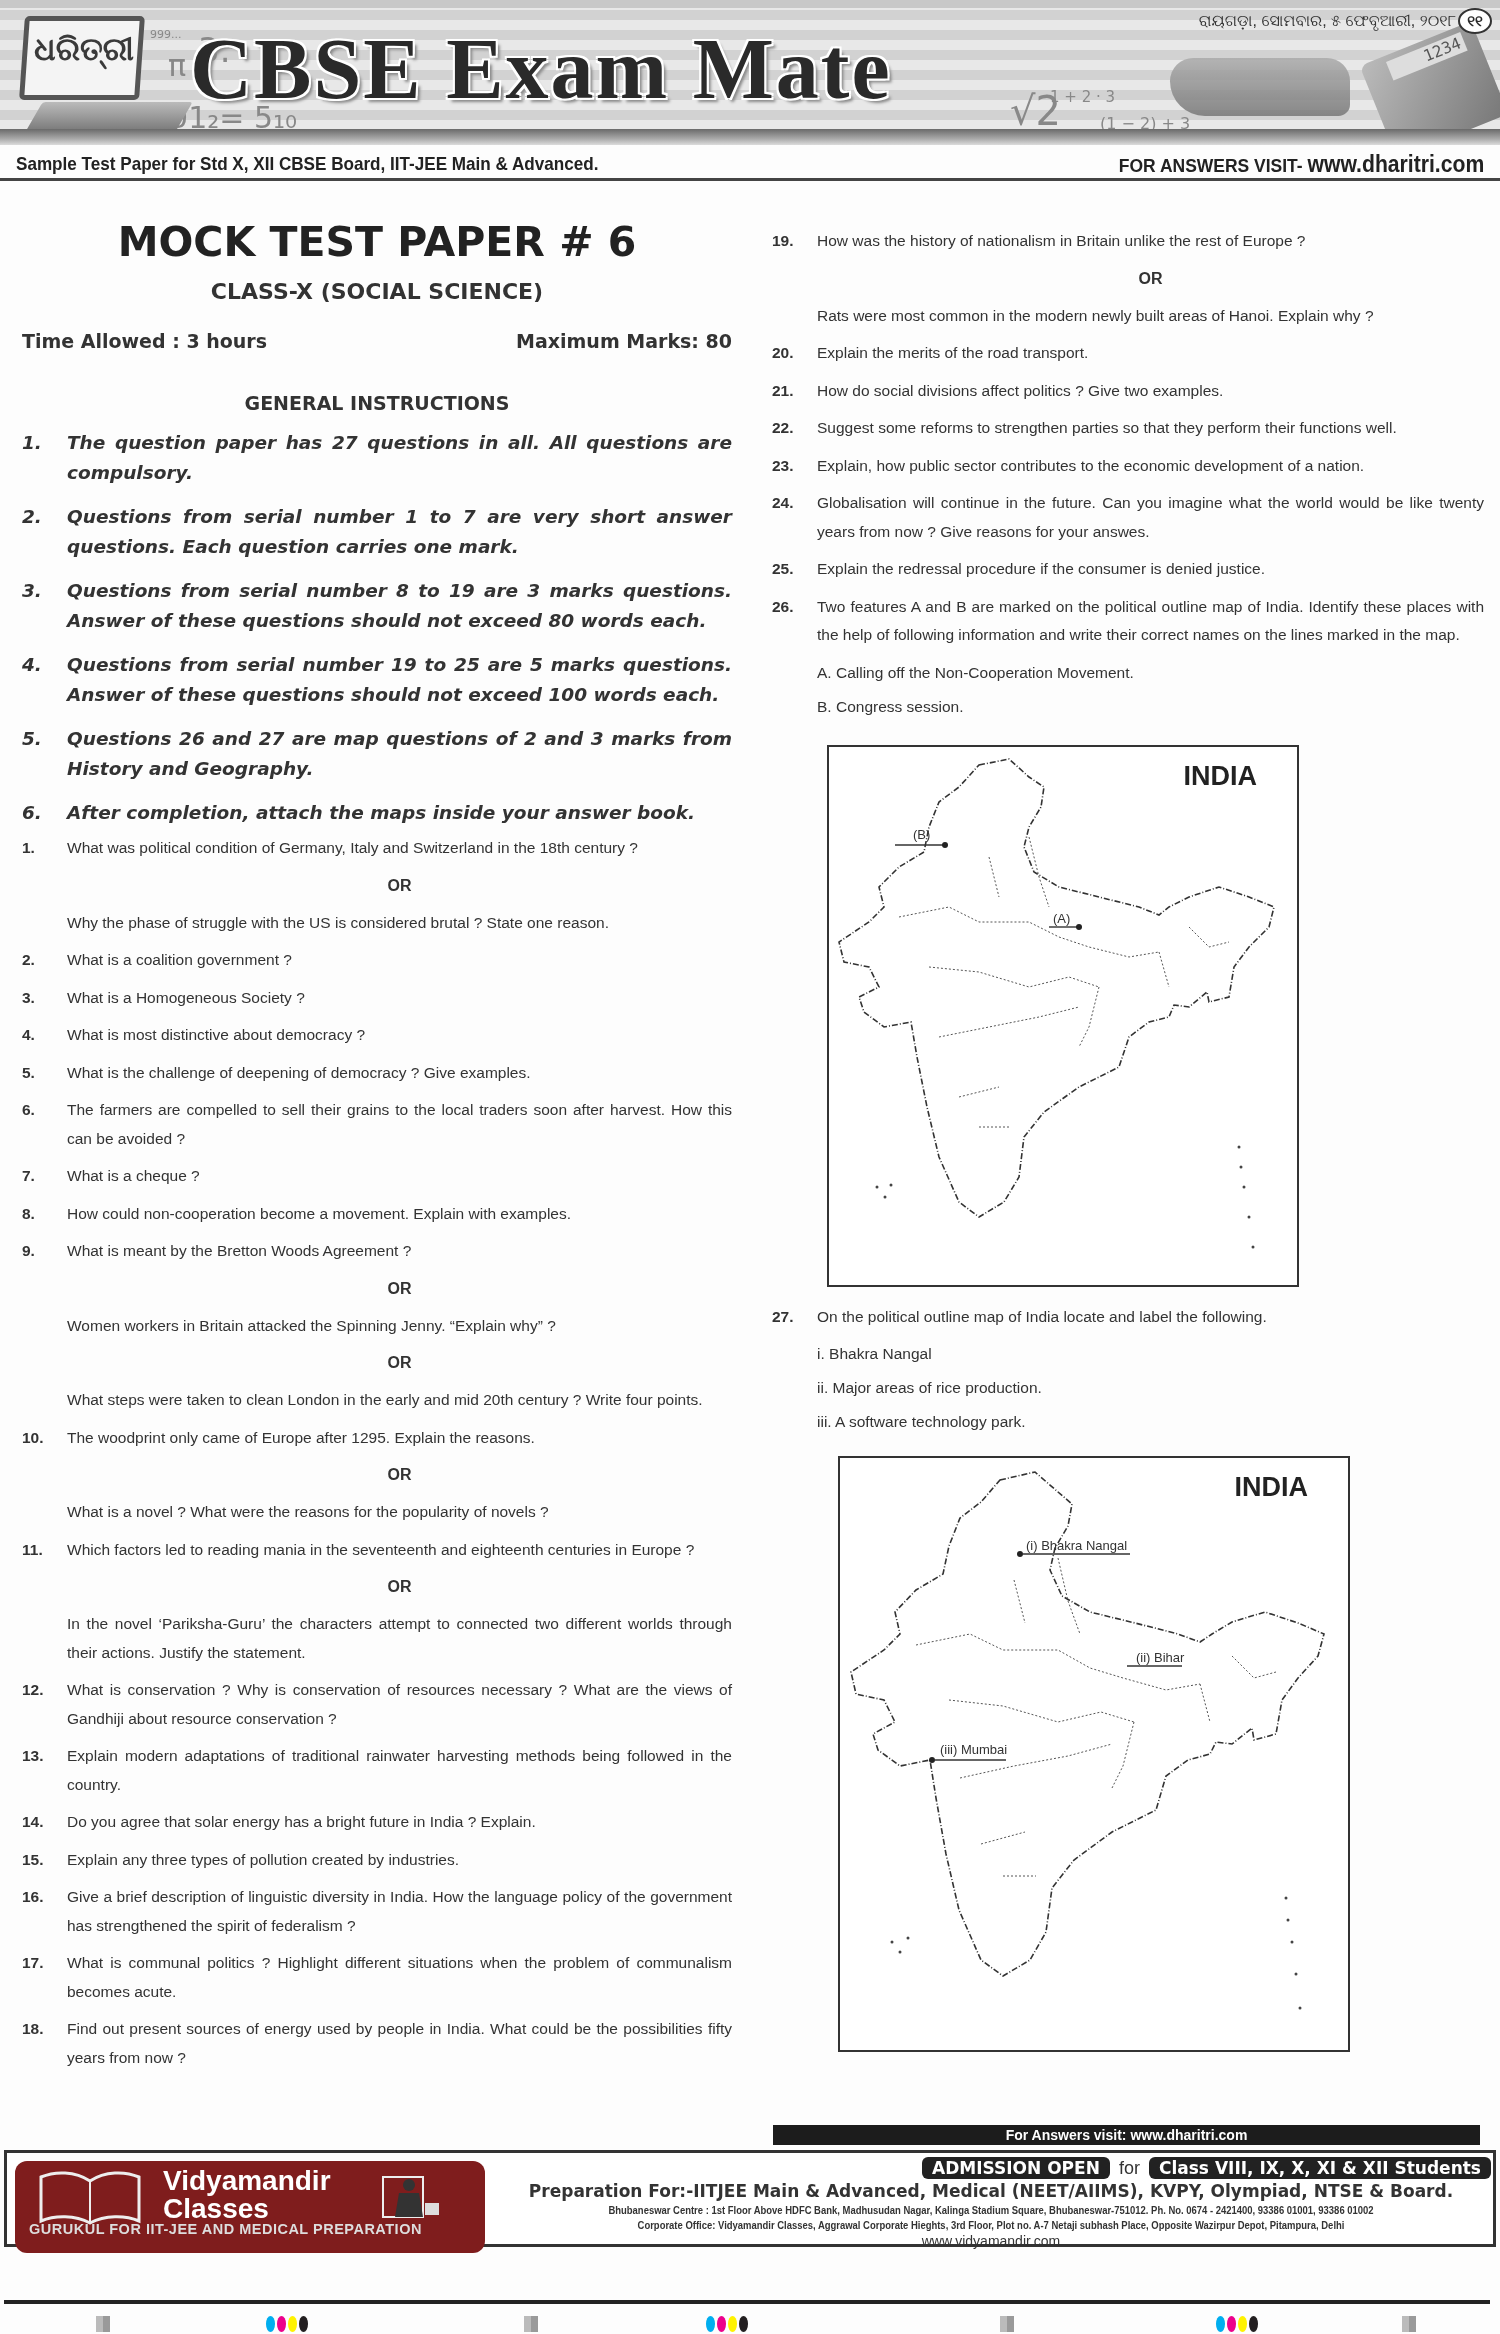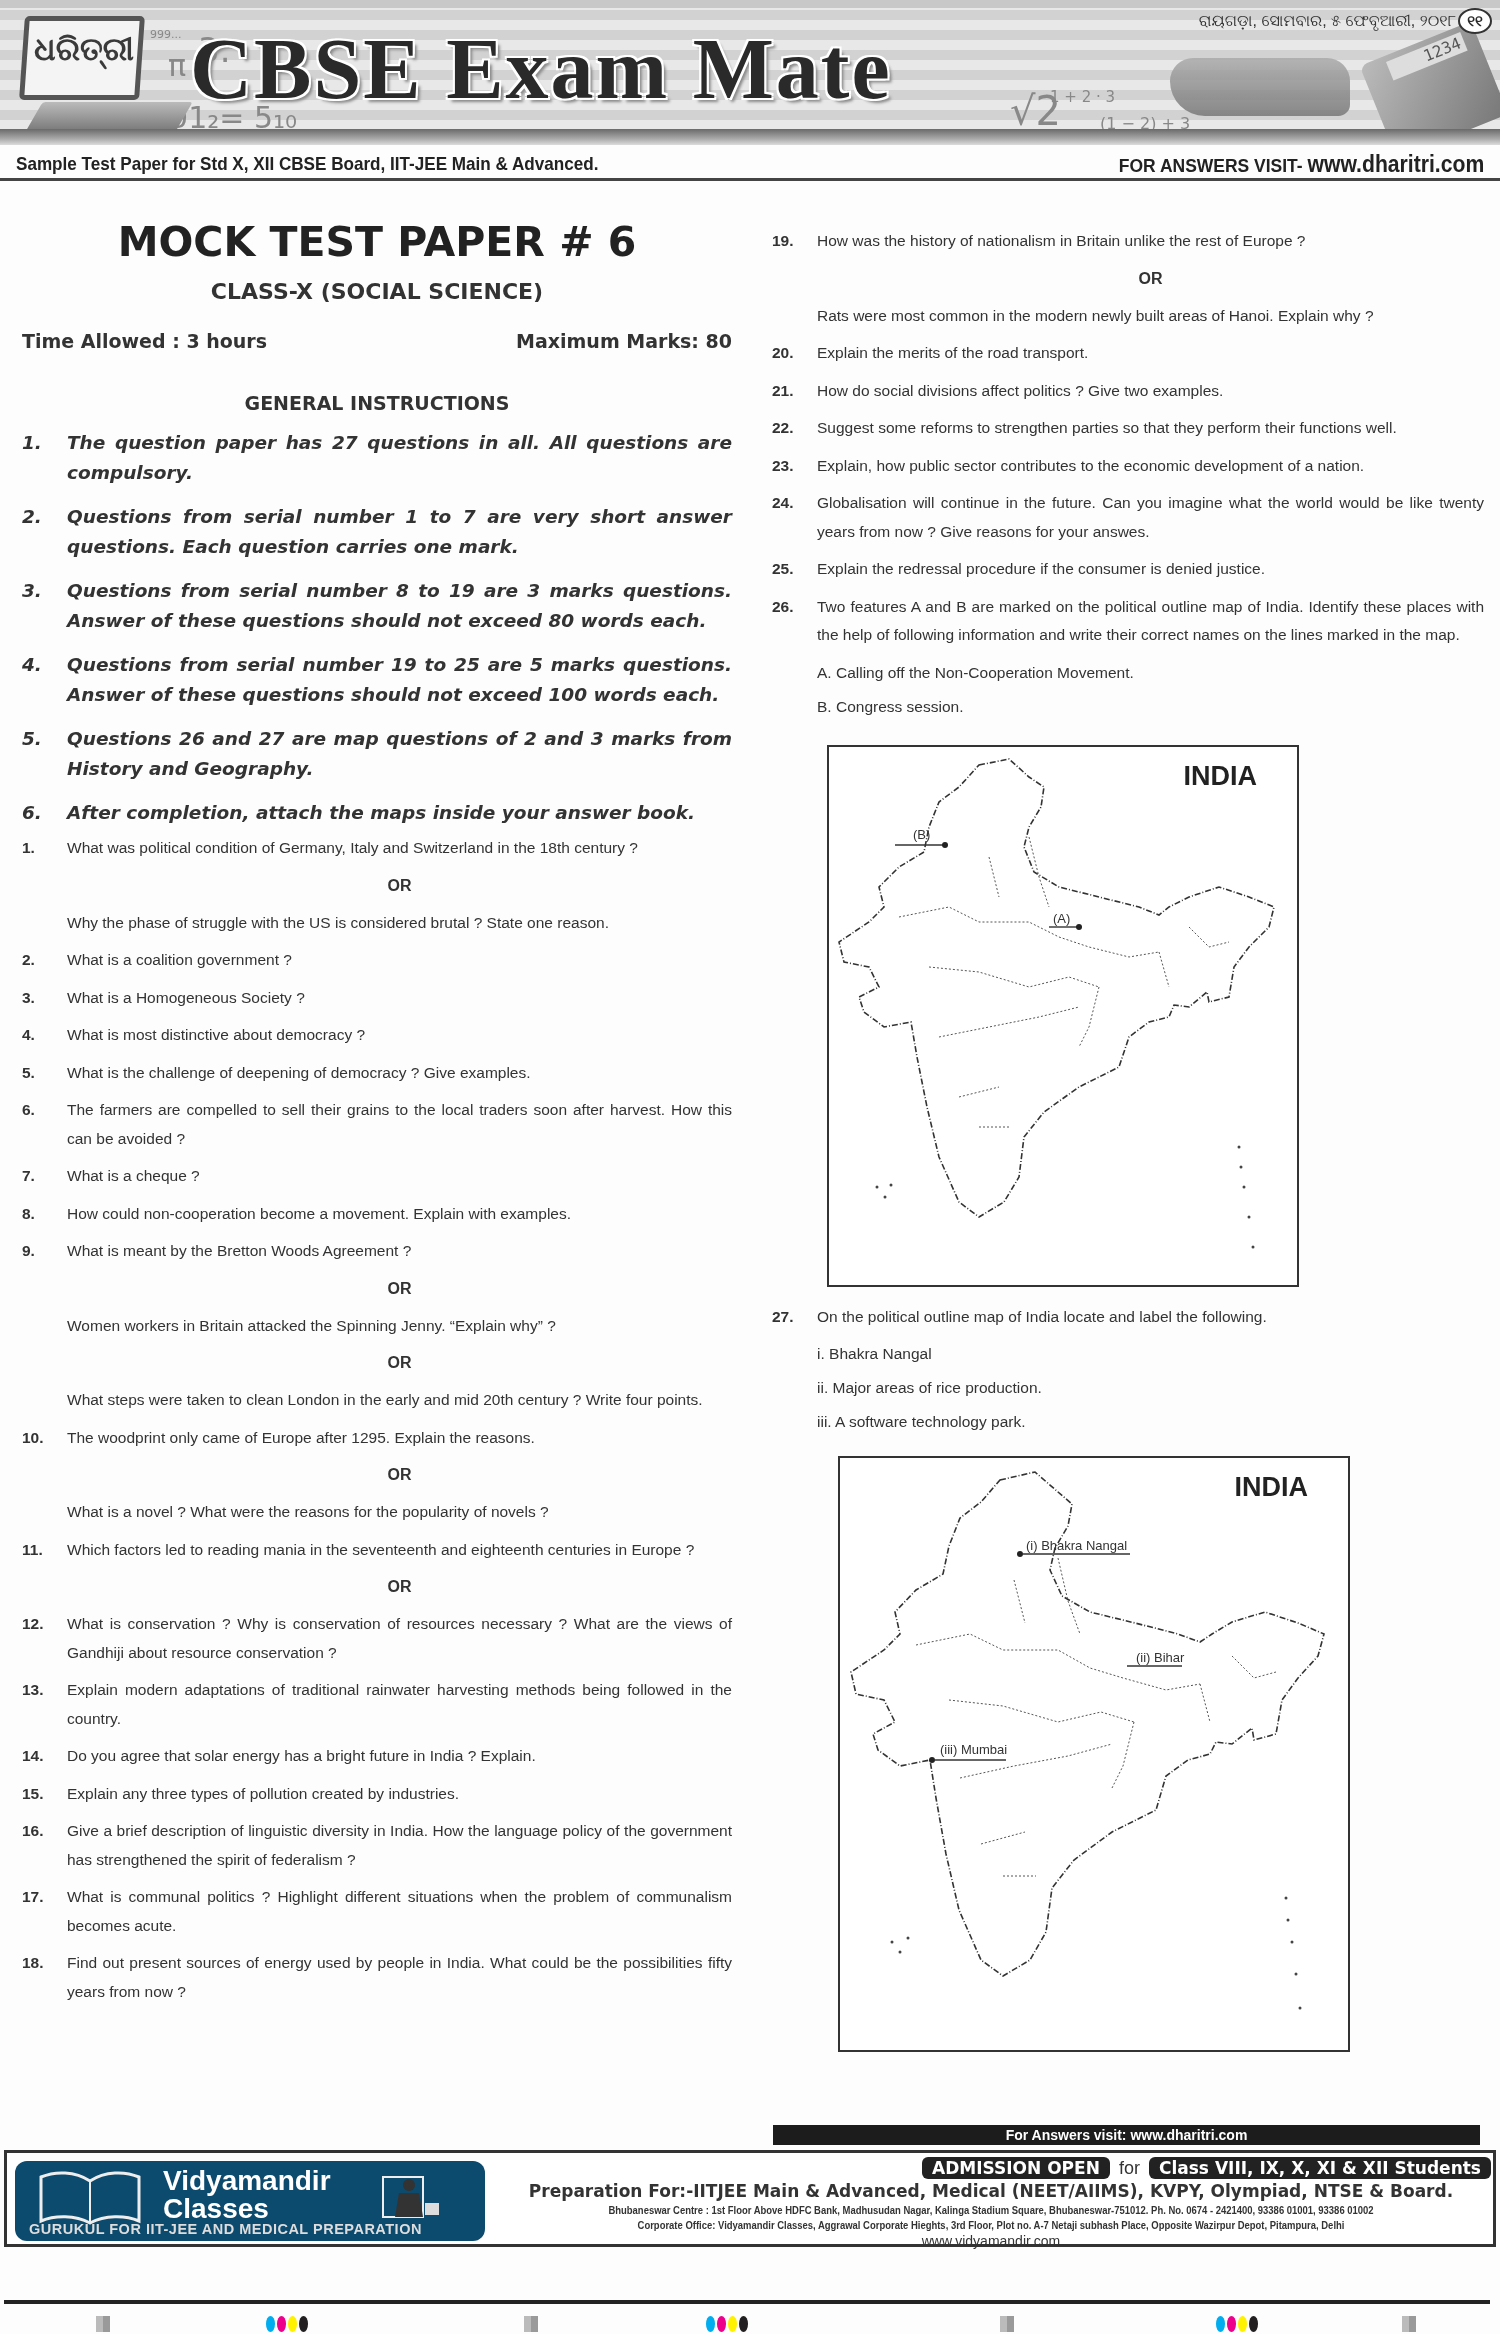--- a/index.html
+++ b/index.html
@@ -62,21 +62,21 @@
   .map-box svg { position: absolute; left: 0; top: 0; }
   .map1 { margin-left: 55px; width: 472px; height: 542px; margin-top: 24px; }
   .map2 { margin-left: 66px; width: 512px; height: 596px; margin-top: 20px; }
   .lbl { position: absolute; font-size: 13px; color: #333; }
 
   .answers-bar { position: absolute; left: 773px; top: 2125px; width: 707px; height: 20px; background: #1c1c1c; color: #fff;
     font-size: 14px; font-weight: bold; text-align: center; line-height: 20px; }
 
   
   .ad { position: absolute; left: 4px; top: 2150px; width: 1492px; height: 97px; border: 3px solid #333; background: #fff; }
-  .ad-logo { position: absolute; left: 8px; top: 8px; width: 470px; height: 80px; background: #0c4a6e; border-radius: 12px; }
+  .ad-logo { position: absolute; left: 8px; top: 8px; width: 470px; height: 92px; background: #7f1d1d; border-radius: 12px; }
   .ad-logo .book { position: absolute; left: 20px; top: 6px; width: 110px; height: 58px; }
   .ad-logo .brand1 { position: absolute; left: 148px; top: 4px; color: #fff; font-weight: bold; font-size: 28px; }
   .ad-logo .brand2 { position: absolute; left: 148px; top: 32px; color: #fff; font-weight: bold; font-size: 28px; }
   .ad-logo .figure { position: absolute; left: 360px; top: 6px; width: 70px; height: 56px; }
   .ad-logo .tag { position: absolute; left: 14px; top: 60px; color: #ddd; font-weight: bold; font-size: 14.5px; letter-spacing: .5px; }
   .ad-right { position: absolute; left: 484px; top: 0; width: 1000px; text-align: center; }
   .ad-row1 { margin-top: 4px; font-size: 18px; text-align: right; }
   .pill { display: inline-block; background: #222; color: #fff; font-family: "DejaVu Sans", sans-serif; font-weight: bold; font-size: 17px; padding: 0 10px; border-radius: 6px; line-height: 22px; }
   .ad-row1 .for { font-size: 18px; color: #333; margin: 0 4px; }
   .ad-row2 { font-family: "DejaVu Sans", sans-serif; font-weight: bold; font-size: 17px; color: #333; margin-top: 2px; }
@@ -209,20 +209,21 @@
         <span class="n">10.</span>
         <span class="t">The woodprint only came of Europe after 1295. Explain the reasons.</span>
       </div>
     <div class="or">OR</div>
     <div class="alt">What is a novel ? What were the reasons for the popularity of novels ?</div>
     <div class="q">
         <span class="n">11.</span>
         <span class="t">Which factors led to reading mania in the seventeenth and eighteenth centuries in Europe ?</span>
       </div>
     <div class="or">OR</div>
+    <div class="alt">In the novel ‘Pariksha-Guru’ the characters attempt to connected two different worlds through their actions. Justify the statement.</div>
     <div class="q">
         <span class="n">12.</span>
         <span class="t">What is conservation ? Why is conservation of resources necessary ? What are the views of Gandhiji about resource conservation ?</span>
       </div>
     <div class="q">
         <span class="n">13.</span>
         <span class="t">Explain modern adaptations of traditional rainwater harvesting methods being followed in the country.</span>
       </div>
     <div class="q">
         <span class="n">14.</span>

